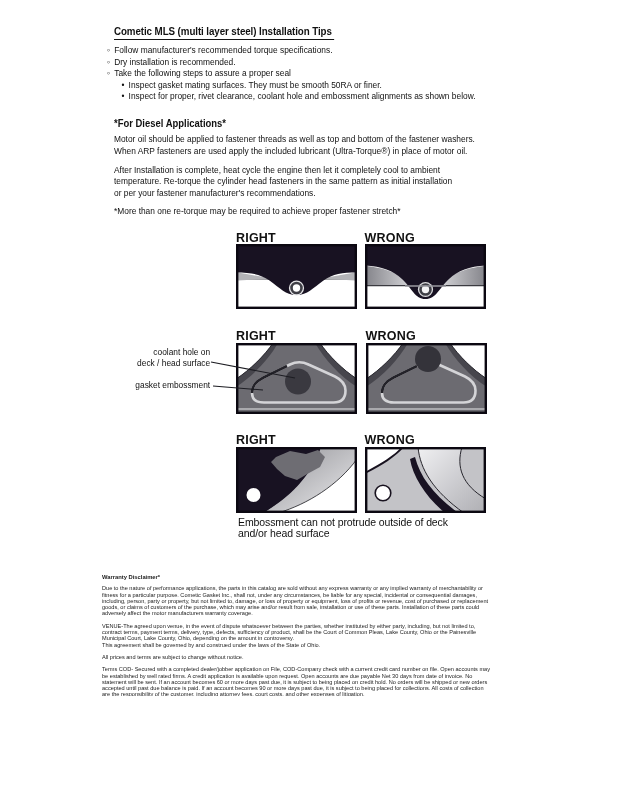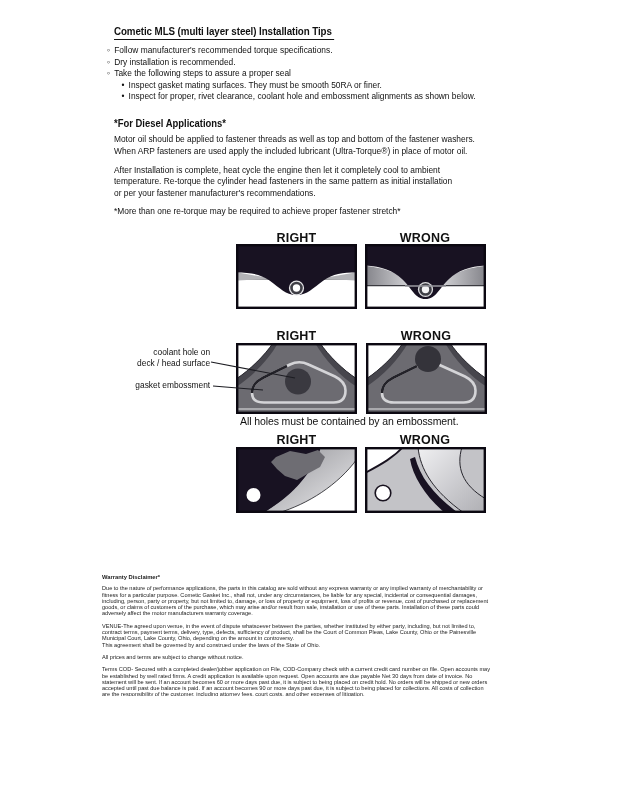--- a/index.html
+++ b/index.html
@@ -23,21 +23,21 @@
   .b.sub{padding-left:16px;}
   
   .h2{left:114px;top:117px;font-size:10.5px;font-weight:bold;
     transform:scaleX(.9);transform-origin:0 0;white-space:nowrap;}
   .para{font-size:9.3px;line-height:11.7px;white-space:pre-line;
     transform:scaleX(.9);transform-origin:0 0;}
   .p1{left:114px;top:134px;}
   .p2{left:114px;top:164.5px;}
   .p3{left:114px;top:205.5px;}
   
-  .dlabel{width:121px;text-align:center;font-size:12.5px;font-weight:600;
+  .dlabel{width:121px;font-size:12.5px;font-weight:600;
     letter-spacing:.2px;white-space:nowrap;}
   .cap{font-size:10.5px;line-height:11px;white-space:pre-line;letter-spacing:-.1px;}
   .dbox{display:block;}
   
   .callout{font-size:9.3px;line-height:10.8px;text-align:right;white-space:pre-line;
     transform:scaleX(.9);transform-origin:100% 0;}
   
   .legal{left:102px;top:574px;width:432px;color:#222;}
   .legal .lh{font-size:5.8px;font-weight:bold;margin:0 0 5px 0;line-height:6.3px;}
   .legal p{font-size:5.6px;line-height:6.3px;margin:0 0 6px 0;white-space:pre-line;}
@@ -149,21 +149,20 @@
     <path d="M84,0 C92,12 107,27 121,36 L121,44 C104,33.5 88.5,16 79,0 Z" fill="#47464d"></path>
     <path d="M37,0 C29,12 14,27 0,36" stroke="#2c2b32" stroke-width="1" fill="none"></path>
     <path d="M84,0 C92,12 107,27 121,36" stroke="#2c2b32" stroke-width="1" fill="none"></path>
     <path d="M16,50 C16,42.5 20,38.5 27.5,34.5 L54,21.5 C60,18.5 66.5,18.5 72.5,21.5 L99,33.5 C106,37 109.5,41.5 109.5,47.5 C109.5,55.5 105.5,59.5 97.5,59.5 L28,59.5 C20,59.5 16,56.5 16,50 Z" stroke="#d4d4d7" stroke-width="2.6" fill="none"></path>
     <path d="M16,50 C16,42.5 20,38.5 27.5,34.5 L51,23" stroke="#232229" stroke-width="2.6" fill="none"></path>
     <circle cx="62" cy="16" r="13" fill="#34333a"></circle>
     <line x1="2" y1="66" x2="119" y2="66" stroke="#a9a9ad" stroke-width="2.2"></line>
     <rect x="1.2" y="1.2" width="118.6" height="68.6" fill="none" stroke="#0b0811" stroke-width="2.4"></rect>
   </svg>
 
-  <div class="abs cap" style="left:240px;top:416px">All holes must be contained by an embossment.</div>
 
   <div class="abs dlabel" style="left:236px;top:433px">RIGHT</div>
   <div class="abs dlabel" style="left:364.5px;top:433px">WRONG</div>
 
   <svg class="abs dbox" style="left:236px;top:446.5px" width="121" height="66" viewBox="0 0 121 66">
     <defs>
       <linearGradient id="r3g" x1="0" y1="0" x2="1" y2="1">
           <stop offset="0" stop-color="#8f8f94"></stop>
           <stop offset="1" stop-color="#eeeef0"></stop>
         </linearGradient>
@@ -185,20 +184,22 @@
     </defs>
     <rect width="121" height="66" fill="#fff"></rect>
     <path d="M0,26 C17,17 29,10 38,0 L121,0 L121,66 L0,66 Z" fill="#c3c3c7"></path>
     <path d="M0,26 C17,17 29,10 38,0" stroke="#18121f" stroke-width="1.8" fill="none"></path>
     <path d="M53,0 L97,0 C91,20 97,38 121,52 L121,66 L99,66 C68,44 55,22 53,0 Z" fill="url(#r3w)" stroke="#26252c" stroke-width="1"></path>
     <path d="M50,10 C55,30 69,48 92,65 L80,66 C61,50 48,30 45,12 Z" fill="#181222"></path>
     <circle cx="18" cy="46" r="7.8" fill="#fff" stroke="#18121f" stroke-width="1.6"></circle>
     <rect x="1.2" y="1.2" width="118.6" height="63.6" fill="none" stroke="#0b0811" stroke-width="2.4"></rect>
   </svg>
 
+  <div class="abs cap" style="left:238px;top:517px">Embossment can not protrude outside of deck
+and/or head surface</div>
 
   <svg class="abs" style="left:0;top:0;pointer-events:none" width="618" height="800" viewBox="0 0 618 800">
     <line x1="211" y1="362" x2="295" y2="378" stroke="#1c1c22" stroke-width="1.1"></line>
     <line x1="213" y1="386" x2="263" y2="390" stroke="#1c1c22" stroke-width="1.1"></line>
   </svg>
 
   <div class="abs legal">
     <div class="lh">Warranty Disclaimer*</div>
     <p>Due to the nature of performance applications, the parts in this catalog are sold without any express warranty or any implied warranty of merchantability or
 fitness for a particular purpose.  Cometic Gasket Inc., shall not, under any circumstances, be liable for any special, incidental or consequential damages,

